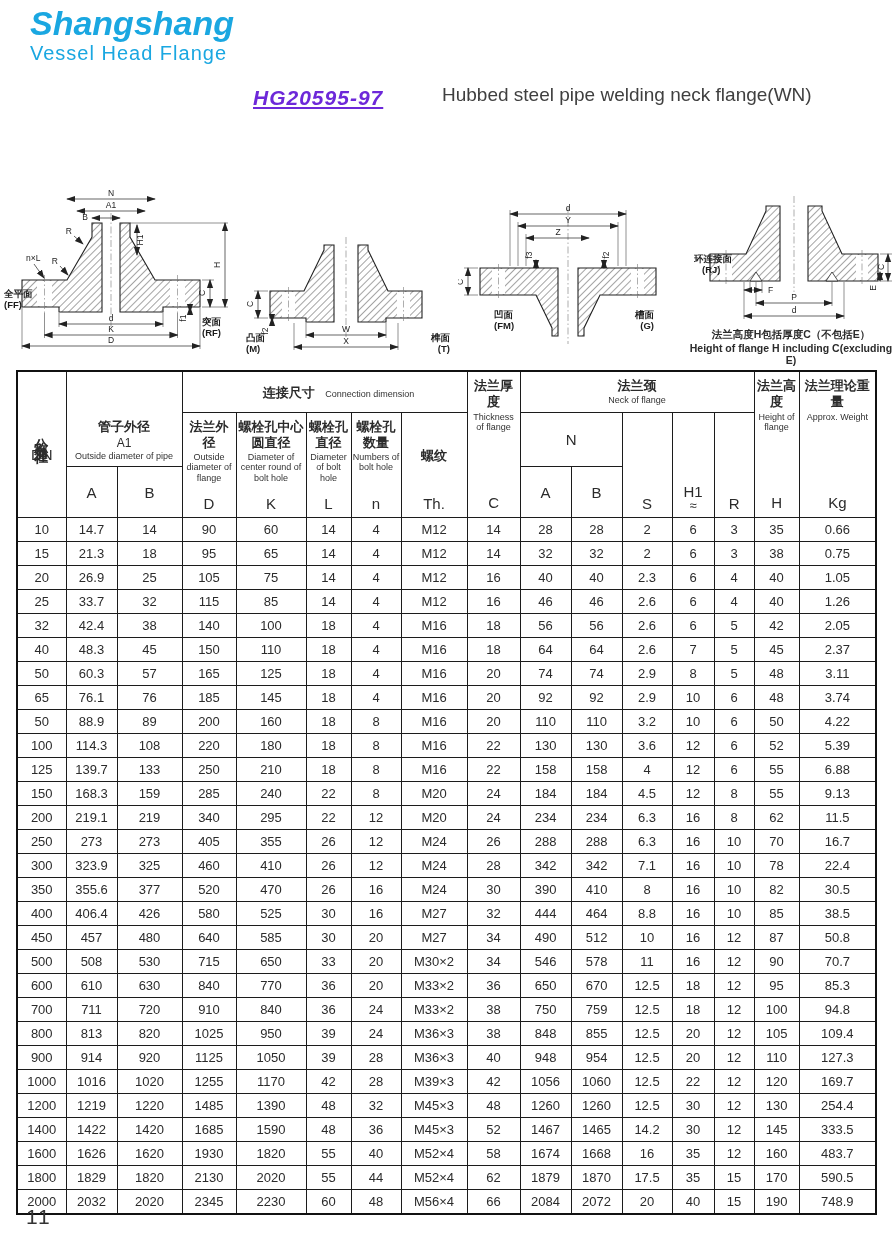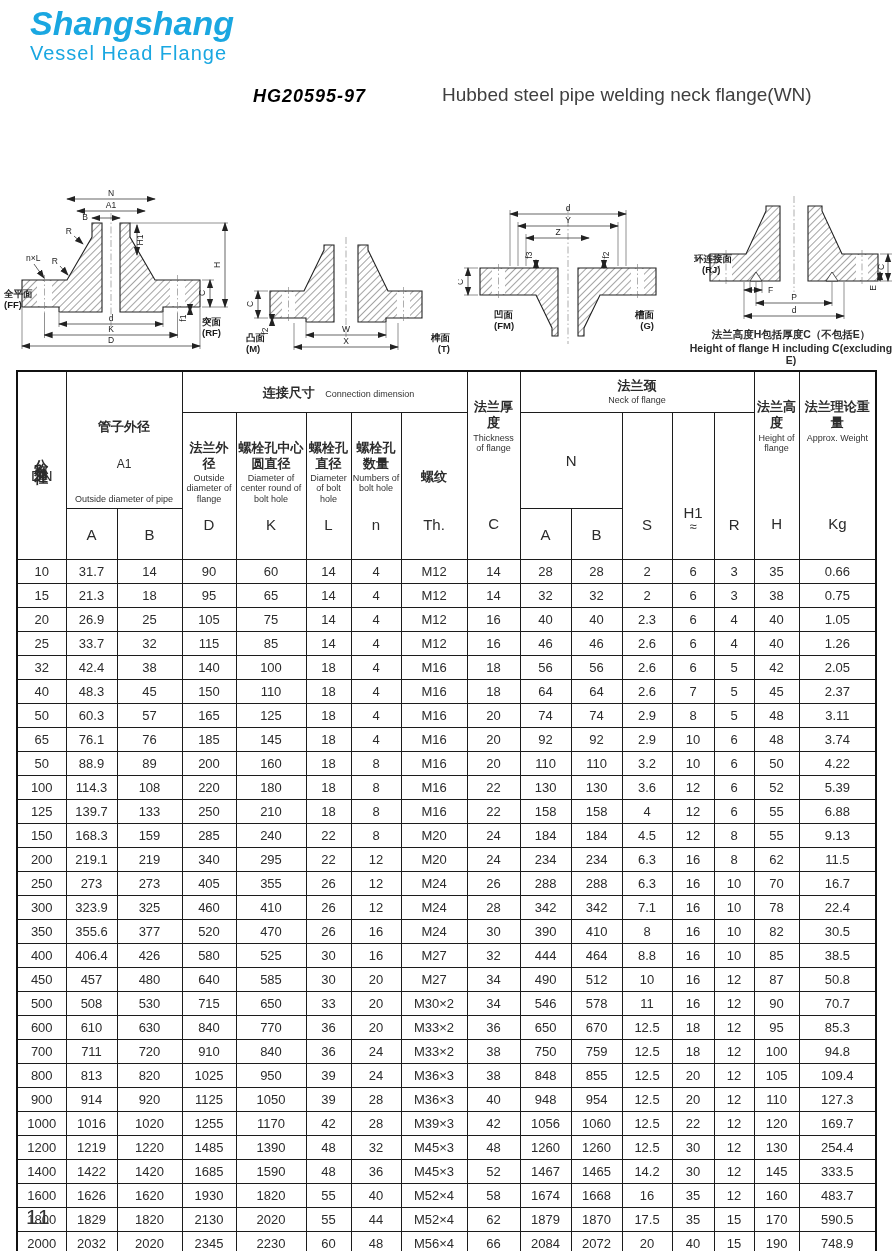--- a/index.html
+++ b/index.html
@@ -4,21 +4,21 @@
 <style>
   html,body{margin:0;padding:0;background:#e8e8e8;}
   .page{position:relative;width:894px;height:1251px;background:#fff;margin:0 auto;
         font-family:"Liberation Sans","DejaVu Sans",sans-serif;color:#222;overflow:hidden;}
   
   .logo{position:absolute;left:30px;top:6px;line-height:1;}
   .logo .name{font-size:34px;font-weight:bold;font-style:italic;letter-spacing:0px;display:block;}
   .logo .tag{font-size:20px;display:block;margin-top:3px;letter-spacing:1px;}
   .title{position:absolute;left:248px;top:26px;font-size:31px;color:#3a3a3a;letter-spacing:1px;white-space:nowrap;}
   .title .unit{margin-left:14px;}
-  .std{position:absolute;left:253px;top:86px;font-size:18px;font-style:italic;font-weight:bold;color:#000000;letter-spacing:1px;}
+  .std{position:absolute;left:253px;top:86px;font-size:21px;font-style:italic;font-weight:bold;color:#6d28d9;letter-spacing:1px;text-decoration:underline;}
   .subtitle{position:absolute;left:442px;top:84px;font-size:19px;color:#3f3f3f;}
   
   .diagrams{position:absolute;left:0;top:140px;width:894px;height:232px;}
   .dg{position:absolute;}
   .note{width:214px;margin-left:-10px;text-align:center;font-weight:bold;color:#2b2b2b;}
   .note .zhl{font-size:10.5px;display:block;}
   .note .enl{font-size:10.5px;display:block;}
   svg text{font-family:"Liberation Sans","DejaVu Sans",sans-serif;fill:#1c1c1c;}
   .ol{fill:url(#hatch);stroke:#222;stroke-width:1.1;}
   .cl{stroke:#777;stroke-width:.6;stroke-dasharray:7 2.5 1.5 2.5;fill:none;}
@@ -41,21 +41,21 @@
   .en.inl{display:inline;margin-left:6px;}
   .zh.inl{display:inline;margin-left:28px;}
   .sym{font-size:15px;font-weight:normal;display:block;}
   .sub1{font-size:12px;display:block;margin-top:1px;}
   .approx{font-size:13px;display:block;line-height:.9;}
   .colh{display:flex;flex-direction:column;align-items:center;justify-content:flex-start;
         padding:4px 1px;box-sizing:border-box;}
   .grow{flex:1;}
   .h143{height:141px;}
   .h103{height:101px;}
-  .h93{height:93px;justify-content:space-between;margin-top:43px;}
+  .h93{height:93px;justify-content:flex-end;}
   .dnh{display:flex;flex-direction:column;align-items:center;justify-content:center;height:141px;gap:3px;}
   .vert{writing-mode:vertical-rl;text-orientation:upright;font-size:14px;font-weight:bold;letter-spacing:4px;}
   .pagenum{position:absolute;left:26px;top:1205px;font-size:21px;color:#333;letter-spacing:2px;}
 </style>
 </head>
 <body>
 
 <div class="page">
 
   <svg width="0" height="0" style="position:absolute" aria-hidden="true">
@@ -378,21 +378,21 @@
               <span class="sym">A</span>
             </th>
           <th>
               <span class="sym">B</span>
             </th>
         </tr>
       </thead>
       <tbody>
           <tr>
             <td>10</td>
-            <td>31.7</td>
+            <td>14.7</td>
             <td>14</td>
             <td>90</td>
             <td>60</td>
             <td>14</td>
             <td>4</td>
             <td>M12</td>
             <td>14</td>
             <td>28</td>
             <td>28</td>
             <td>2</td>

